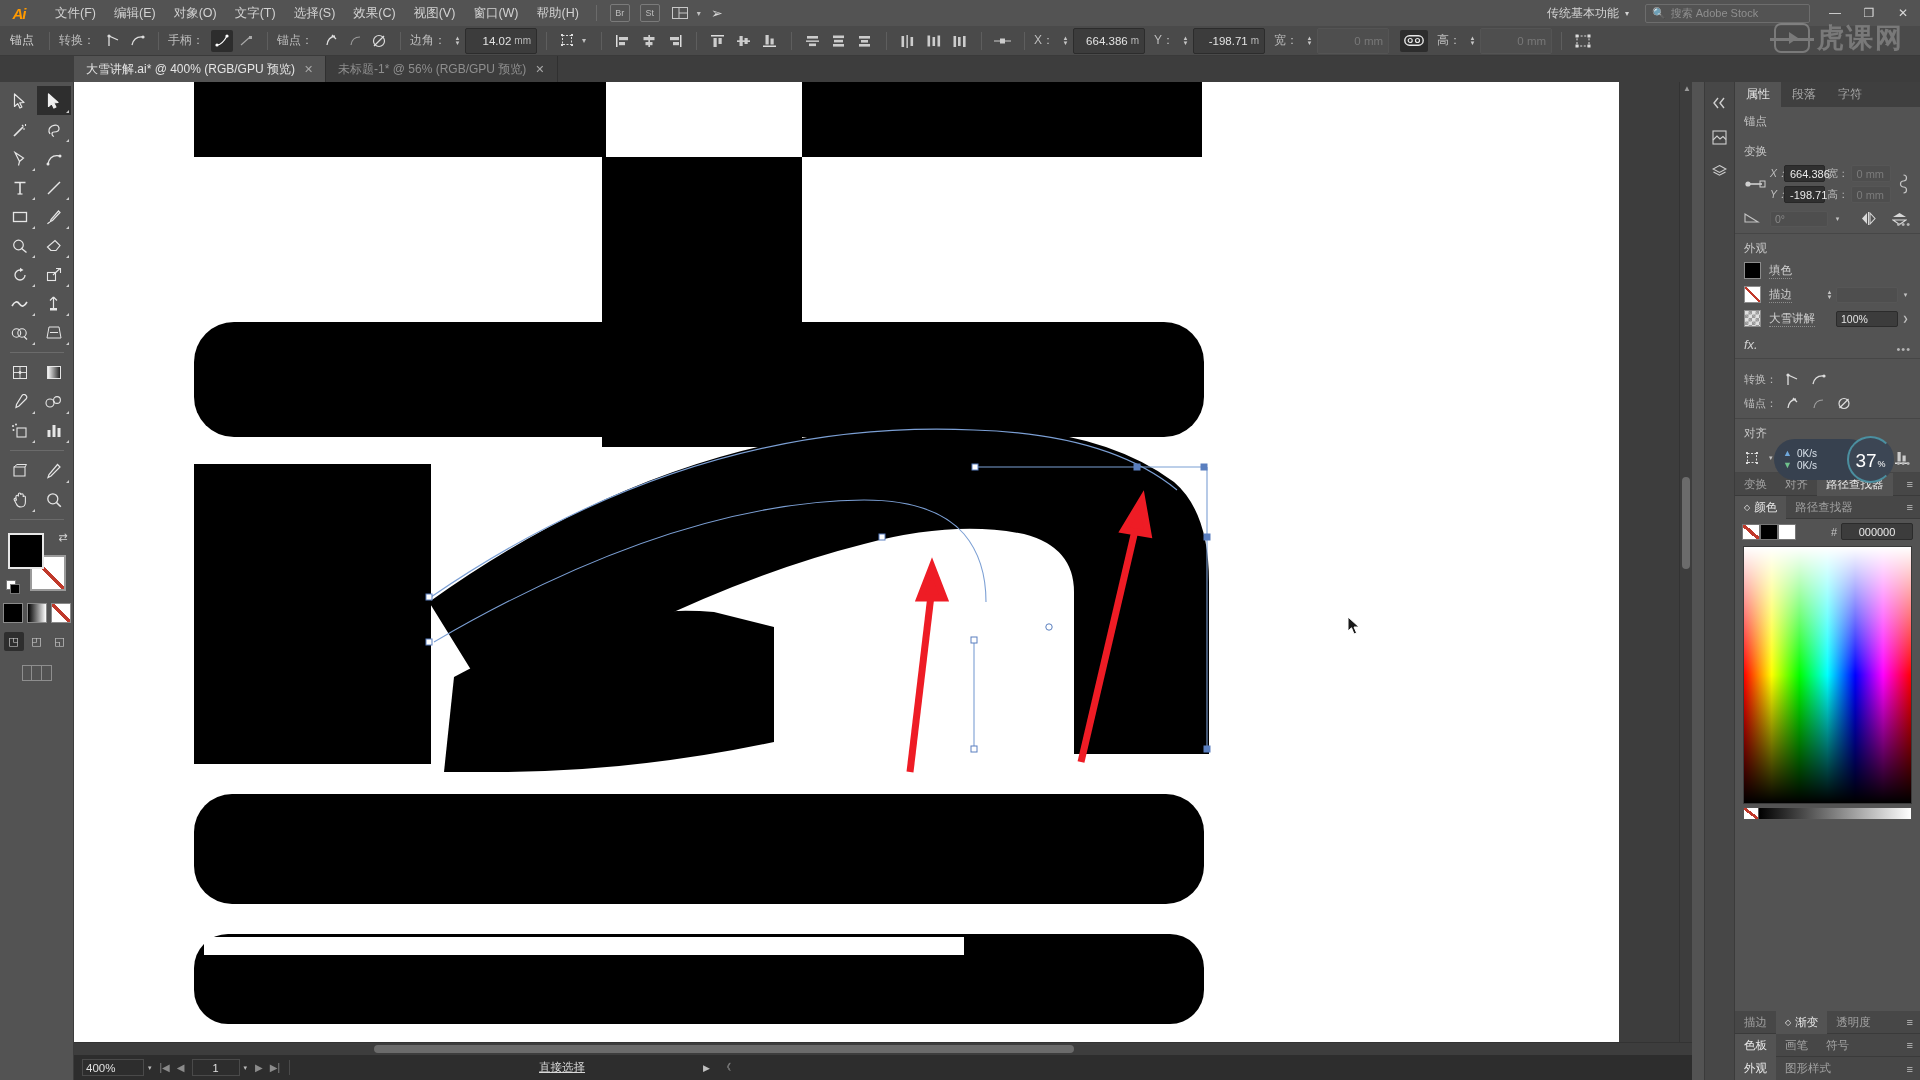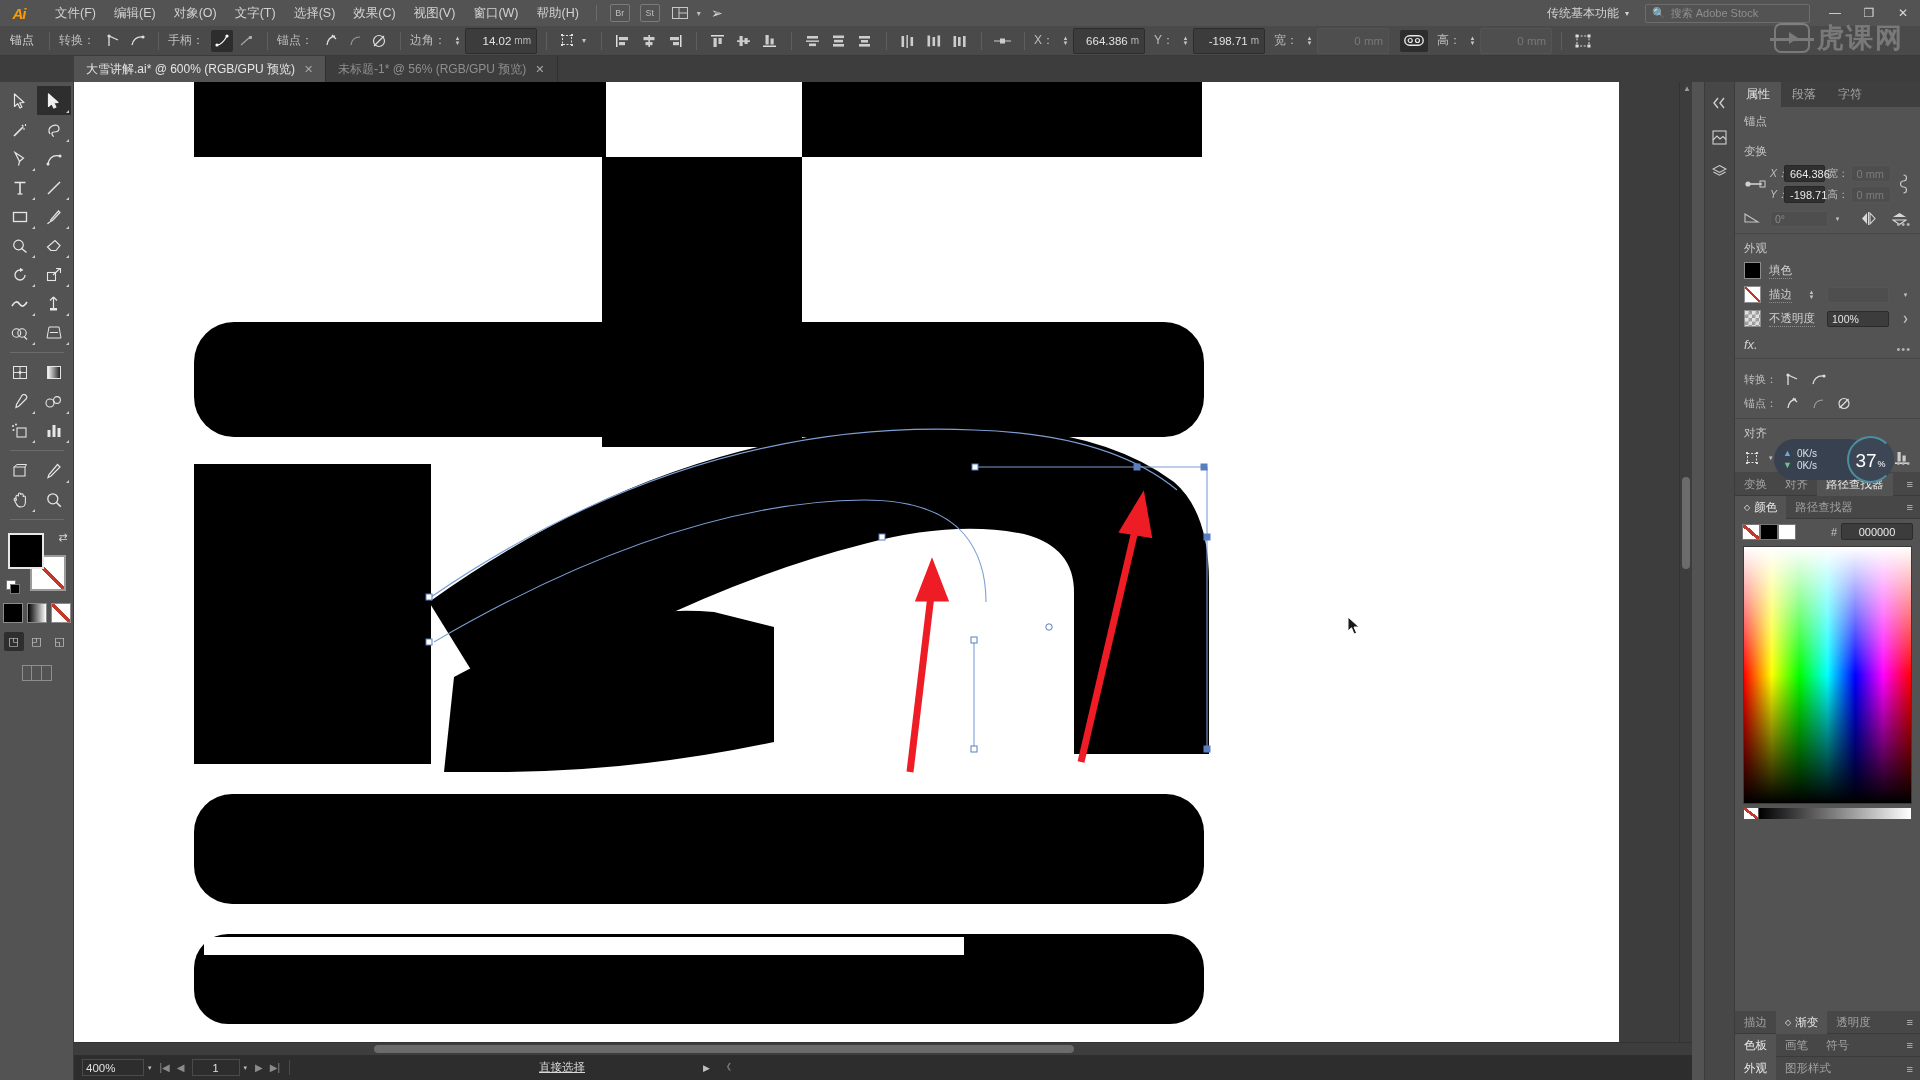--- a/index.html
+++ b/index.html
@@ -262,21 +262,21 @@
     content:"";position:absolute;inset:0;
     background:linear-gradient(to bottom left,transparent 44%,#c0392b 44%,#c0392b 56%,transparent 56%);
   }
   .ap-sw.chk{
     background:
       linear-gradient(45deg,#9a9a9a 25%,transparent 25%,transparent 75%,#9a9a9a 75%),
       linear-gradient(45deg,#9a9a9a 25%,#e0e0e0 25%,#e0e0e0 75%,#9a9a9a 75%);
     background-size:7px 7px;background-position:0 0,3.5px 3.5px;
   }
   .ap-lab{font-size:11.5px;color:#d0d0d0;border-bottom:1px dotted #8e8e8e;}
-  .ap-ctl{margin-left:auto;display:flex;align-items:center;gap:11px;}
+  .ap-ctl{margin-left:auto;display:flex;align-items:center;gap:2px;}
   .ap-inp{
     width:62px;height:16px;background:#4e4e4e;border:1px solid #565656;border-radius:2px;
     color:#7f7f7f;font-size:10.5px;display:flex;align-items:center;padding-left:4px;
   }
   .ap-inp.on{background:#3c3c3c;border-color:#2b2b2b;color:#e4e4e4;}
   .mini-caret{font-size:7px;color:#c2c2c2;width:11px;text-align:center;}
   .mini-spin{font-size:6px;color:#c4c4c4;line-height:5px;display:flex;flex-direction:column;width:9px;text-align:center;}
   .fx{font-size:13px;color:#cfcfcf;font-style:italic;padding:3px 0 2px;}
   .icorow{display:flex;align-items:center;gap:2px;margin-top:3px;}
   .icorow .lbl{font-size:11px;color:#bdbdbd;width:34px;}
@@ -635,21 +635,21 @@
           <rect x="13.5" y="1.5" width="3" height="3" fill="#ddd"></rect>
           <rect x="1.5" y="11.5" width="3" height="3" fill="#ddd"></rect>
           <rect x="13.5" y="11.5" width="3" height="3" fill="#ddd"></rect>
         </svg>
     </div>
   </div>
 
   <div class="tabbar">
     <div class="tab-spacer"></div>
     <div class="doc-tab active">
-      <span>大雪讲解.ai* @ 600% (RGB/GPU 预览)</span>
+      <span>大雪讲解.ai* @ 400% (RGB/GPU 预览)</span>
       <span class="tab-x">✕</span>
     </div>
     <div class="doc-tab inactive">
       <span>未标题-1* @ 56% (RGB/GPU 预览)</span>
       <span class="tab-x">✕</span>
     </div>
   </div>
 
   <div class="toolbar">
     <div class="tool-row">
@@ -1095,21 +1095,21 @@
           <span class="mini-spin">
               <span>▲</span>
               <span>▼</span>
             </span>
           <span class="ap-inp"></span>
           <span class="mini-caret">▾</span>
         </span>
       </div>
       <div class="ap-row">
         <span class="ap-sw chk"></span>
-        <span class="ap-lab">不透明度</span>
+        <span class="ap-lab">大雪讲解</span>
         <span class="ap-ctl">
           <span class="ap-inp on">100%</span>
           <span class="mini-caret">❯</span>
         </span>
       </div>
       <div class="fx">fx.</div>
       <div class="dots">•••</div>
     </div>
 
     <div class="psec">

